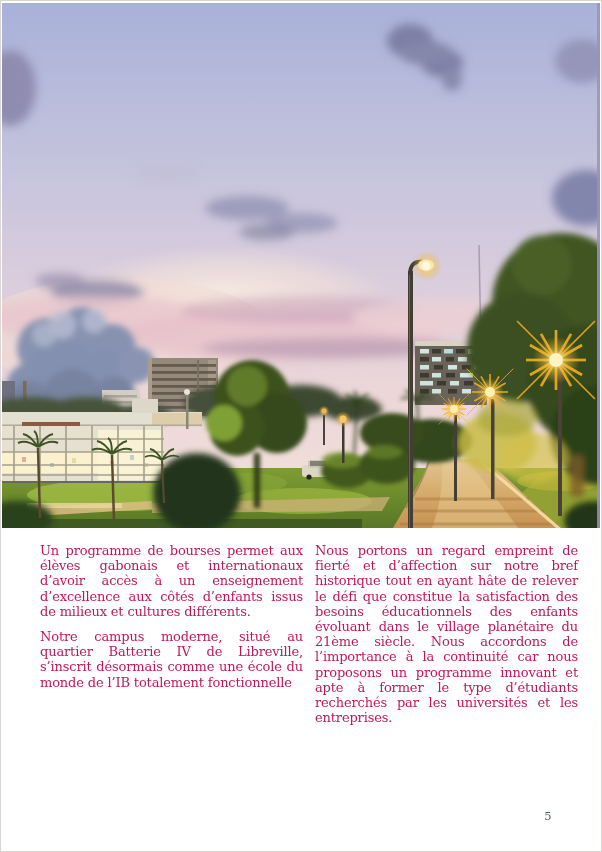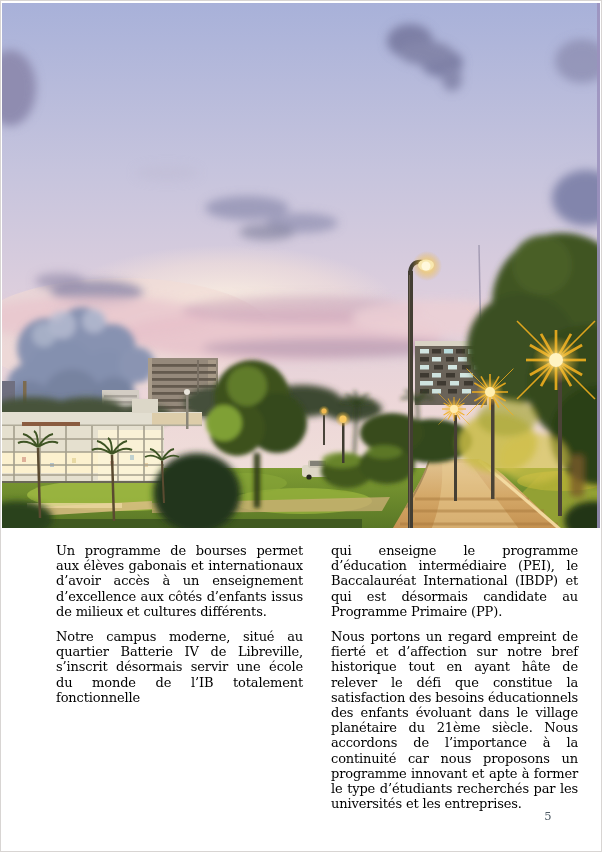--- a/index.html
+++ b/index.html
@@ -12,24 +12,24 @@
     position:absolute;top:3px;left:2px;width:598px;height:525px;
     overflow:hidden;margin:0;padding:0;
   }
   .photo svg{display:block;}
   .columns{
     position:absolute;top:543px;left:40px;width:538px;
     display:flex;gap:12px;
   }
   .col{width:263px;}
   .col p{
-    margin:0 0 10px 16px;
+    margin:0 0 10px 0;
     font-size:13px;line-height:15.2px;
     text-align:justify;text-justify:inter-word;
-    color:#000000;letter-spacing:-0.15px;
+    color:#be185d;letter-spacing:-0.15px;
   }
   .pageno{
     position:absolute;top:809px;left:536px;width:24px;
     text-align:center;font-size:11.5px;color:#4d5a64;
   }
 </style>
 </head>
 <body>
 
 <div class="page">
@@ -381,22 +381,21 @@
         <circle cx="424" cy="263" r="4.5" fill="#fff8dc"></circle>
       </g>
 
       <rect x="595" y="0" width="3" height="525" fill="#9b90bd" opacity="0.85"></rect>
     </svg>
   </figure>
 
   <main class="columns">
     <div class="col">
       <p>Un programme de bourses permet aux élèves gabonais et internationaux d’avoir accès à un enseignement d’excellence aux côtés d’enfants issus de milieux et cultures différents.</p>
-      <p>Notre campus moderne, situé au quartier Batterie IV de Libreville, s’inscrit désormais servir une école du monde de l’IB totalement fonctionnelle</p>
+      <p>Notre campus moderne, situé au quartier Batterie IV de Libreville, s’inscrit désormais comme une école du monde de l’IB totalement fonctionnelle</p>
     </div>
     <div class="col">
-      <p>qui enseigne le programme d’éducation intermédiaire (PEI), le Baccalauréat International (IBDP) et qui est désormais candidate au Programme Primaire (PP).</p>
       <p>Nous portons un regard empreint de fierté et d’affection sur notre bref historique tout en ayant hâte de relever le défi que constitue la satisfaction des besoins éducationnels des enfants évoluant dans le village planétaire du 21ème siècle. Nous accordons de l’importance à la continuité car nous proposons un programme innovant et apte à former le type d’étudiants recherchés par les universités et les entreprises.</p>
     </div>
   </main>
 
   <div class="pageno">5</div>
 </div>
 
 </body></html>

